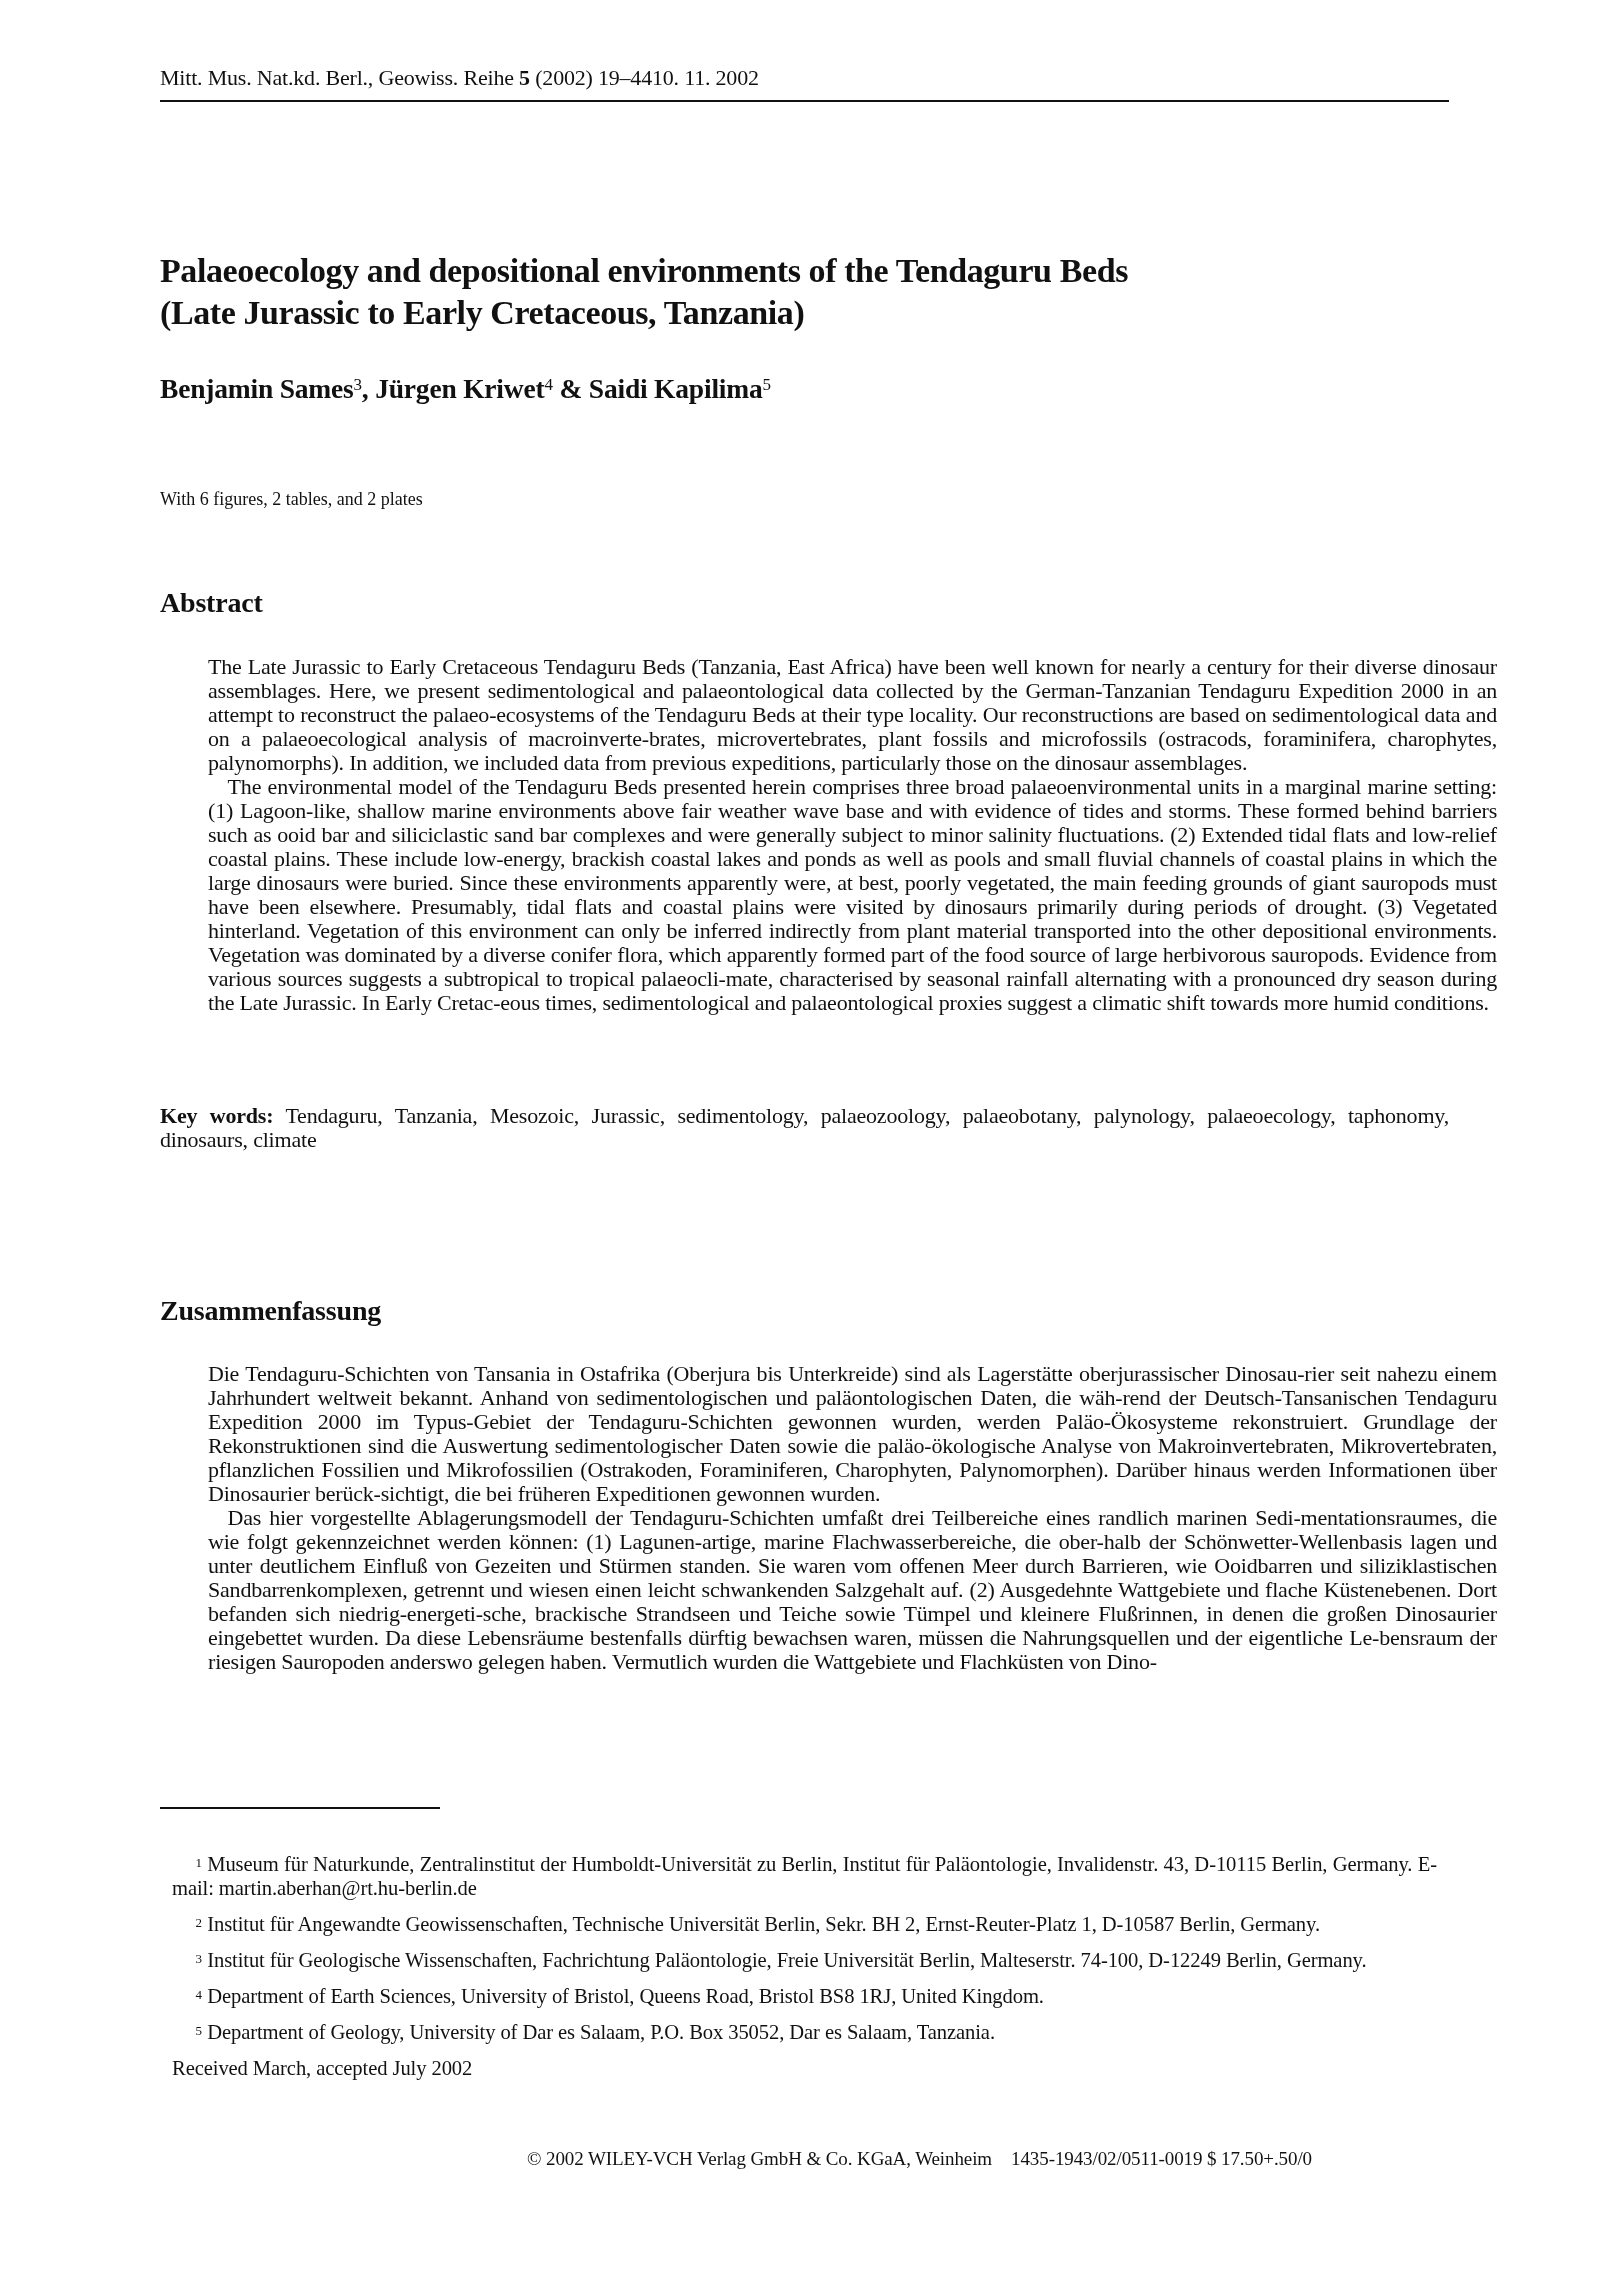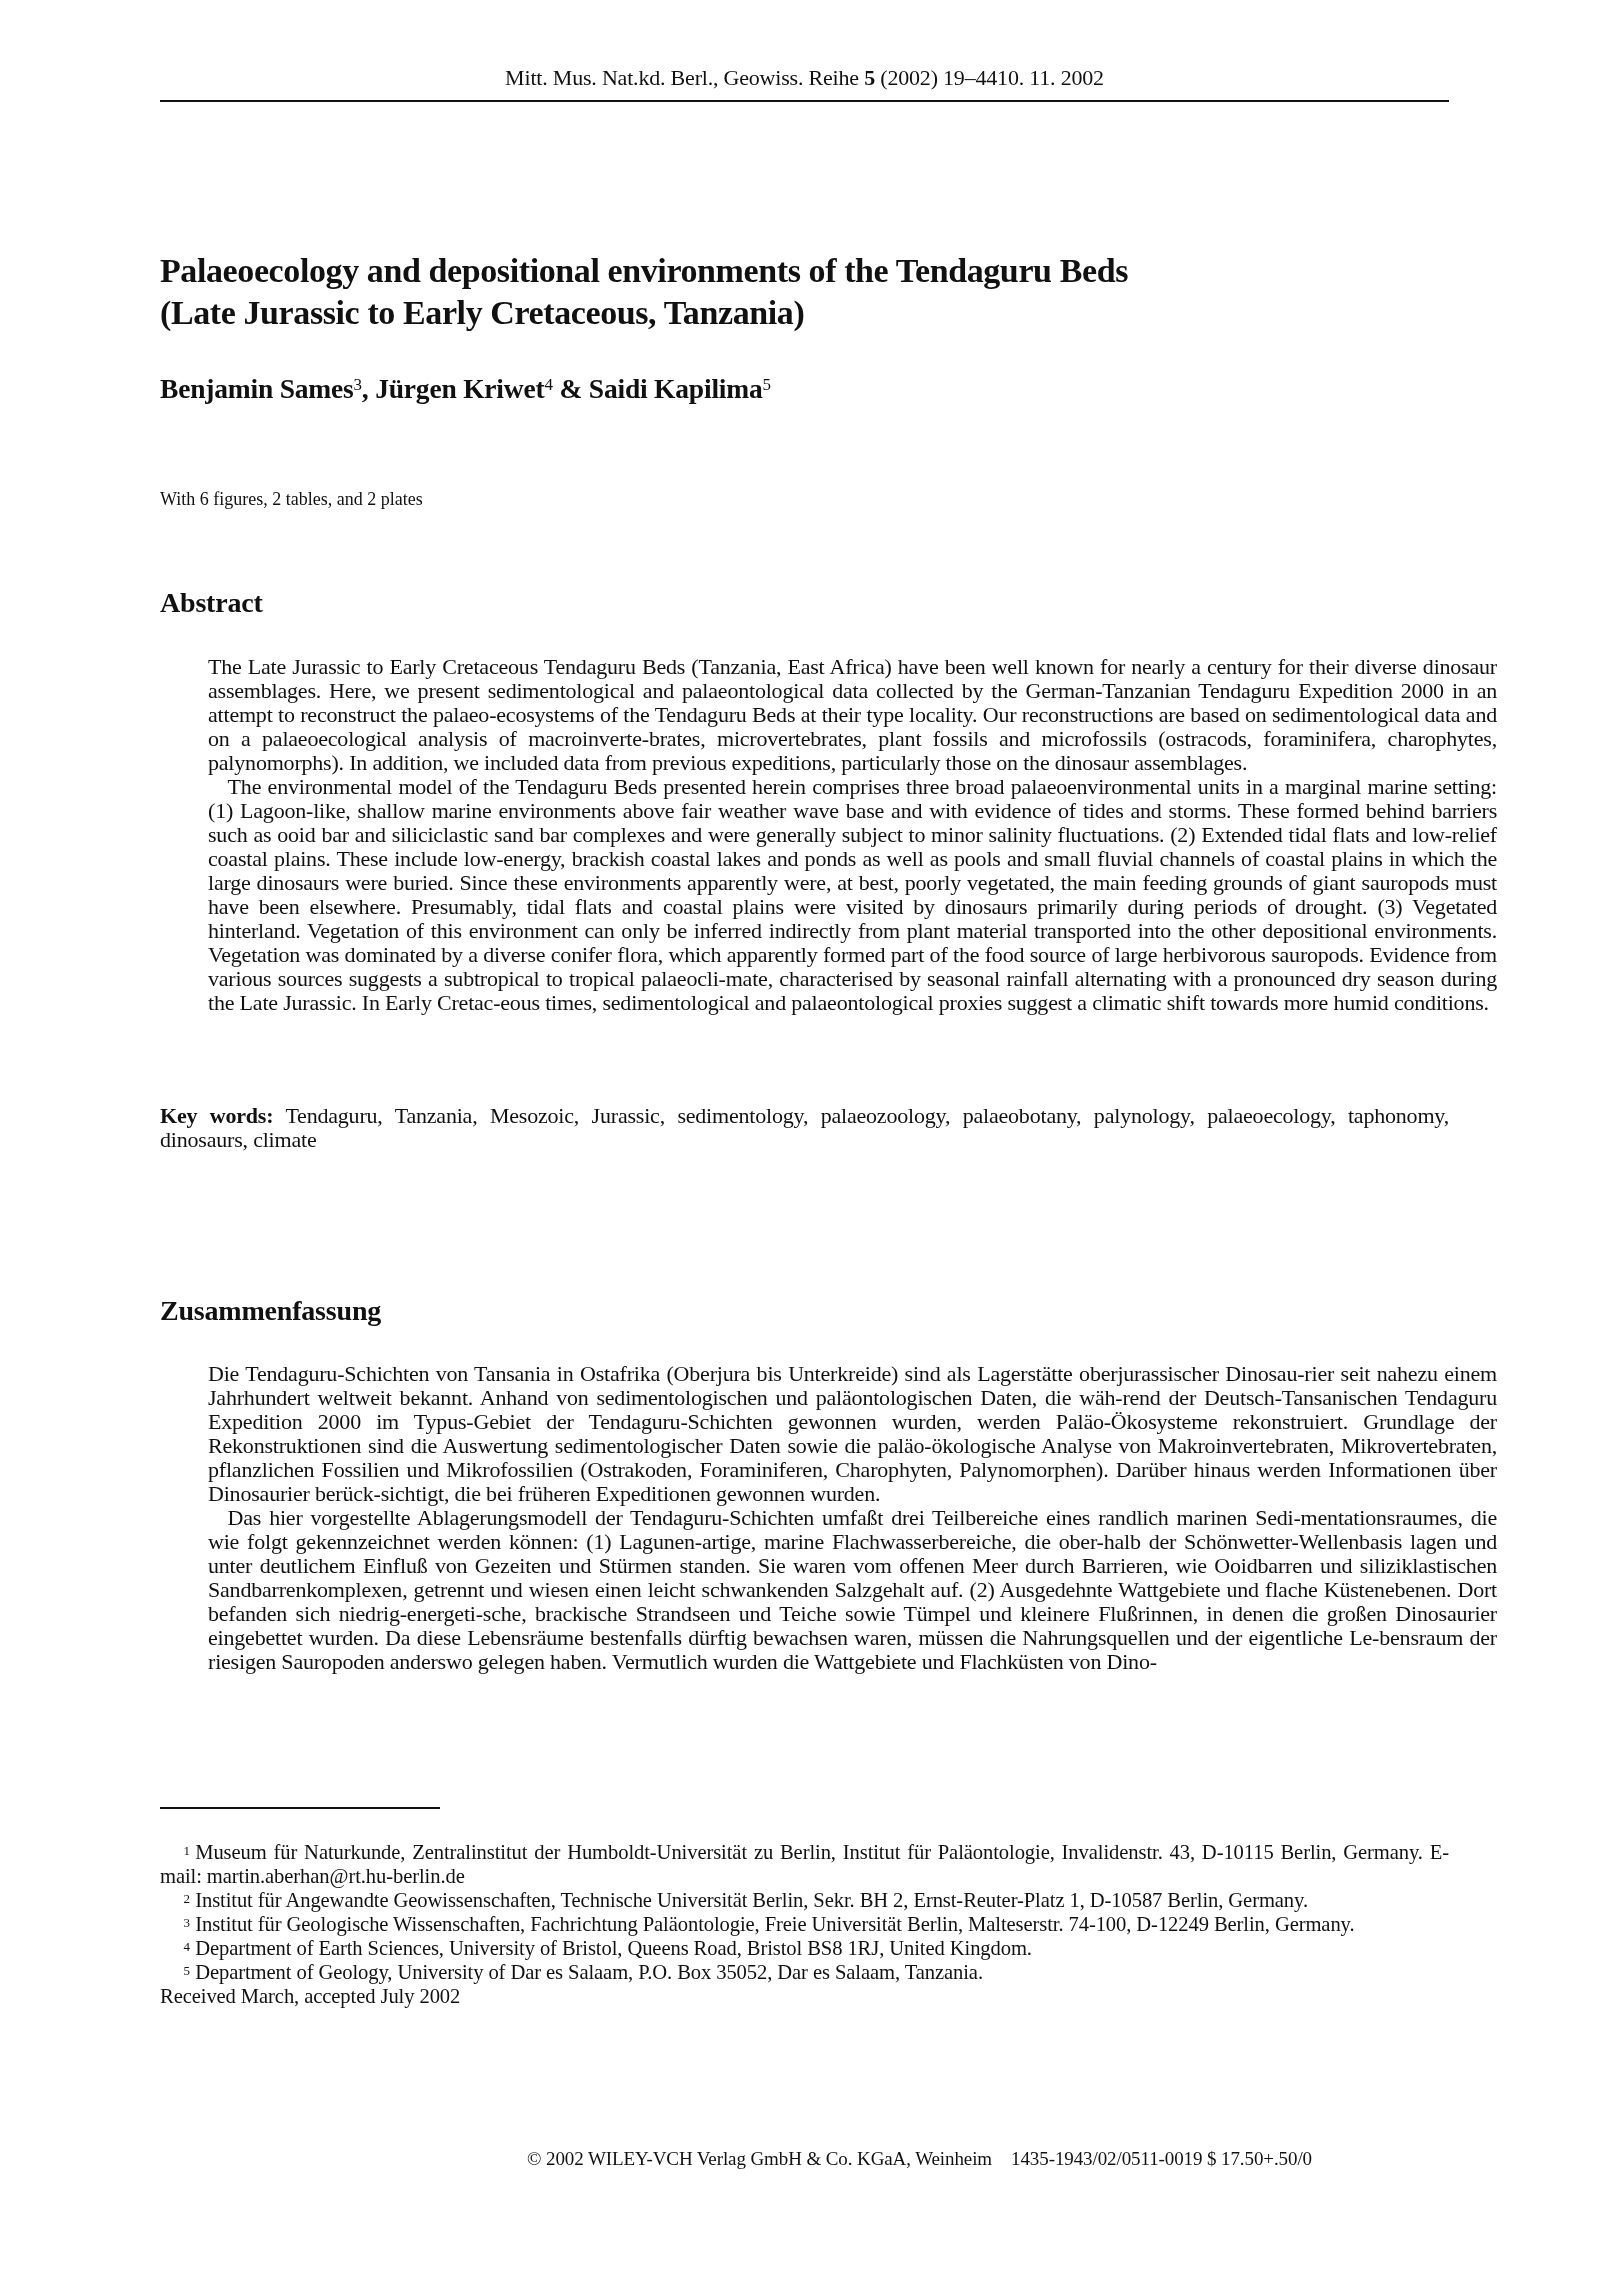--- a/index.html
+++ b/index.html
@@ -1,36 +1,36 @@
 <!DOCTYPE html>
 <html style="font-size:10.5px"><head>
 <meta charset="utf-8">
 <style>
   html, body { margin:0; padding:0; background:#ffffff; }
   body { width:1613px; height:2295px; position:relative; color:#111; font-family:"Liberation Serif", "DejaVu Serif", serif; overflow:hidden; }
   .abs { position:absolute; }
-  .running-head { left:160px; top:65px; width:1289px; font-size:22px; display:flex; justify-content:center; letter-spacing:-0.2px; }
+  .running-head { left:160px; top:65px; width:1289px; font-size:22px; display:flex; justify-content:flex-start; letter-spacing:-0.2px; }
   .head-rule { left:160px; top:100px; width:1289px; height:2px; background:#111; }
   .title { left:160px; top:250px; width:1289px; font-size:34px; font-weight:bold; line-height:42px; letter-spacing:-0.4px; }
   .authors { left:160px; top:371px; width:1289px; font-size:27.5px; font-weight:bold; line-height:35px; letter-spacing:-0.2px; text-align:justify; }
   .authors sup { font-size:17px; font-weight:normal; vertical-align:top; position:relative; top:-3.9px; }
   .withfig { left:160px; top:489px; font-size:18px; }
   .h2 { font-size:28px; font-weight:bold; letter-spacing:-0.2px; }
   .abstract-h { left:160px; top:587px; }
   .body-text { left:160px; width:1289px; font-size:22px; line-height:24px; text-align:justify; letter-spacing:-0.2px;margin-left:48px; }
   .body-text p { margin:0; }
   .body-text p.indent { text-indent:19.6px; }
   .abstract-body { top:655px; }
   .keywords { left:160px; top:1104px; width:1289px; font-size:22px; line-height:24px; text-align:justify; letter-spacing:-0.2px; }
   .keywords b { font-weight:bold; }
   .zus-h { left:160px; top:1295px; }
   .zus-body { top:1362px; }
   .fn-rule { left:160px; top:1807px; width:280px; height:2px; background:#111; }
   .footnotes { left:160px; top:1840px; width:1289px; font-size:20.6px; line-height:24px; text-align:justify; letter-spacing:-0.1px; }
-  .footnotes p { margin:0; text-indent:23.6px; }
+  .footnotes p { margin:12px; text-indent:23.6px; }
   .footnotes sup { font-size:13px; vertical-align:top; position:relative; top:-1.3px; margin-right:5.2px; }
   .footnotes p.received { text-indent:0; }
   .copyright { left:527px; top:2148px; font-size:19px; letter-spacing:-0.1px; white-space:nowrap; }
   .copyright span + span { margin-left:14.4px; }
 </style>
 </head>
 <body>
 
 <div class="abs running-head">
   <div>

